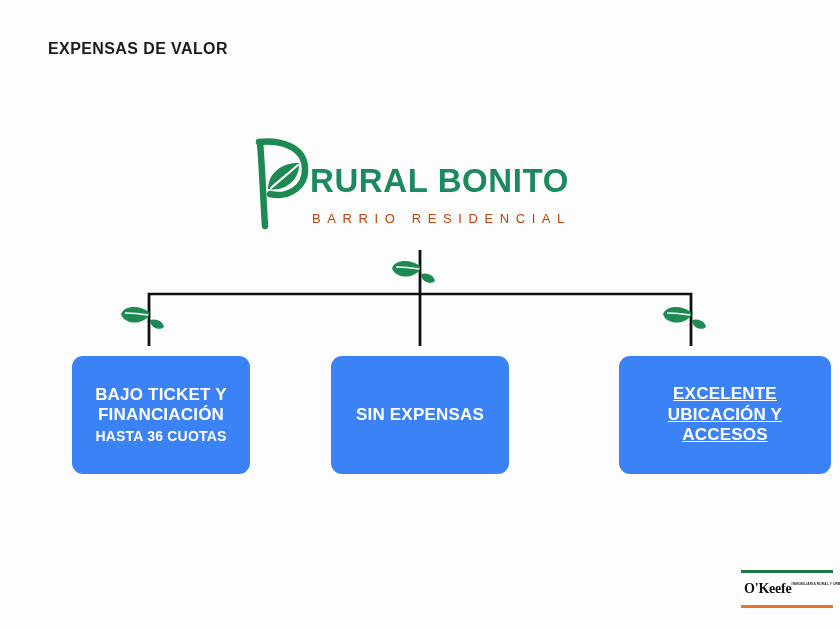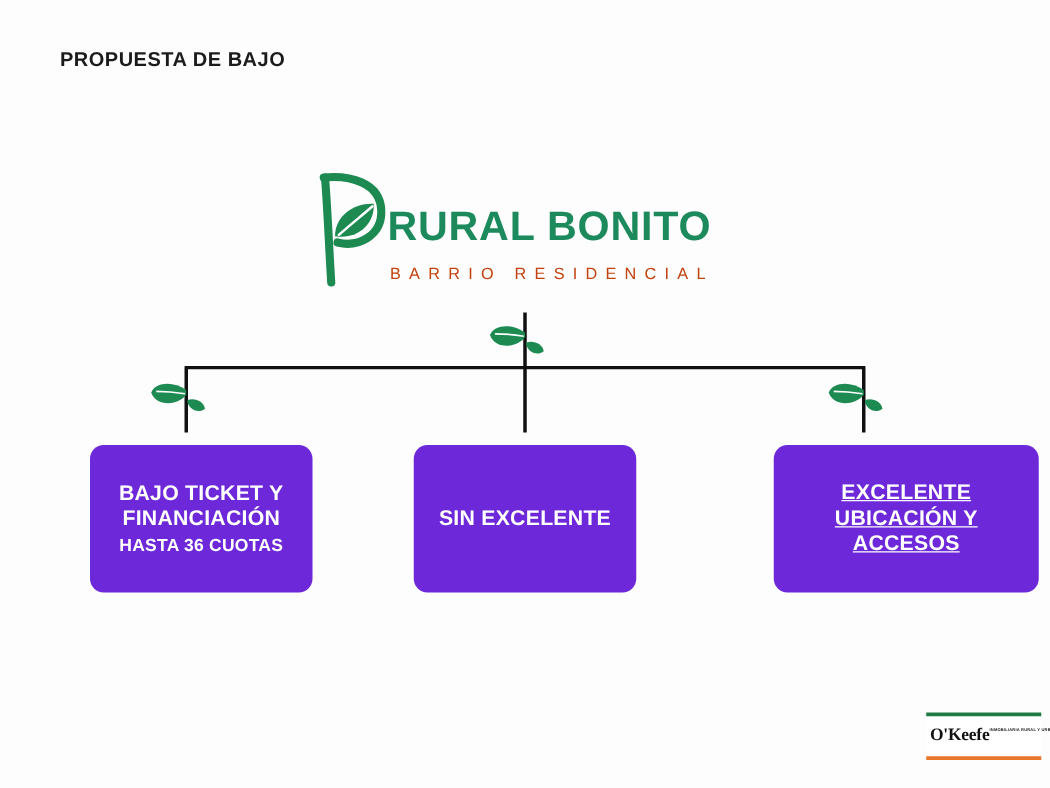--- a/index.html
+++ b/index.html
@@ -74,21 +74,21 @@
     position: absolute;
     left: 120px;
     top: 248px;
     width: 600px;
     height: 120px;
   }
 
   
   .card {
     position: absolute;
-    background: #6d28d9;
+    background: #3b82f6;
     border-radius: 11px;
     color: #ffffff;
     display: flex;
     flex-direction: column;
     align-items: center;
     justify-content: center;
     text-align: center;
     box-sizing: border-box;
     padding: 8px 10px;
   }
@@ -162,21 +162,21 @@
     width: 17px;
     height: 17px;
     flex: 0 0 auto;
   }
 </style>
 </head>
 <body>
 
 <div id="slide">
 
-  <div id="slide-title">PROPUESTA DE BAJO</div>
+  <div id="slide-title">EXPENSAS DE VALOR</div>
 
   <div id="brand-logo">
 
     <div id="brand-mark">
       <svg viewBox="0 0 72 100" width="72" height="100" aria-hidden="true">
 
         <path d="M14 10 C16 34, 17 62, 19 94" stroke="#1d8a52" stroke-width="6.5" fill="none" stroke-linecap="round"></path>
 
         <path d="M13 10 C34 8, 58 14, 59 36 C60 57, 40 66, 24 62" stroke="#1d8a52" stroke-width="6.5" fill="none" stroke-linecap="round"></path>
 
@@ -220,21 +220,21 @@
       </g>
     </svg>
   </div>
 
   <div class="card" id="card-0">
     <div class="card-main">BAJO TICKET Y FINANCIACIÓN</div>
     <div class="card-sub">HASTA 36 CUOTAS</div>
   </div>
 
   <div class="card" id="card-1">
-    <div class="card-main">SIN EXCELENTE</div>
+    <div class="card-main">SIN EXPENSAS</div>
   </div>
 
   <div class="card" id="card-2">
     <div class="card-main">EXCELENTE UBICACIÓN Y ACCESOS</div>
   </div>
 
   <div id="okeefe-logo">
     <div id="okeefe-bar-top"></div>
     <div id="okeefe-body">
       <div id="okeefe-text">

